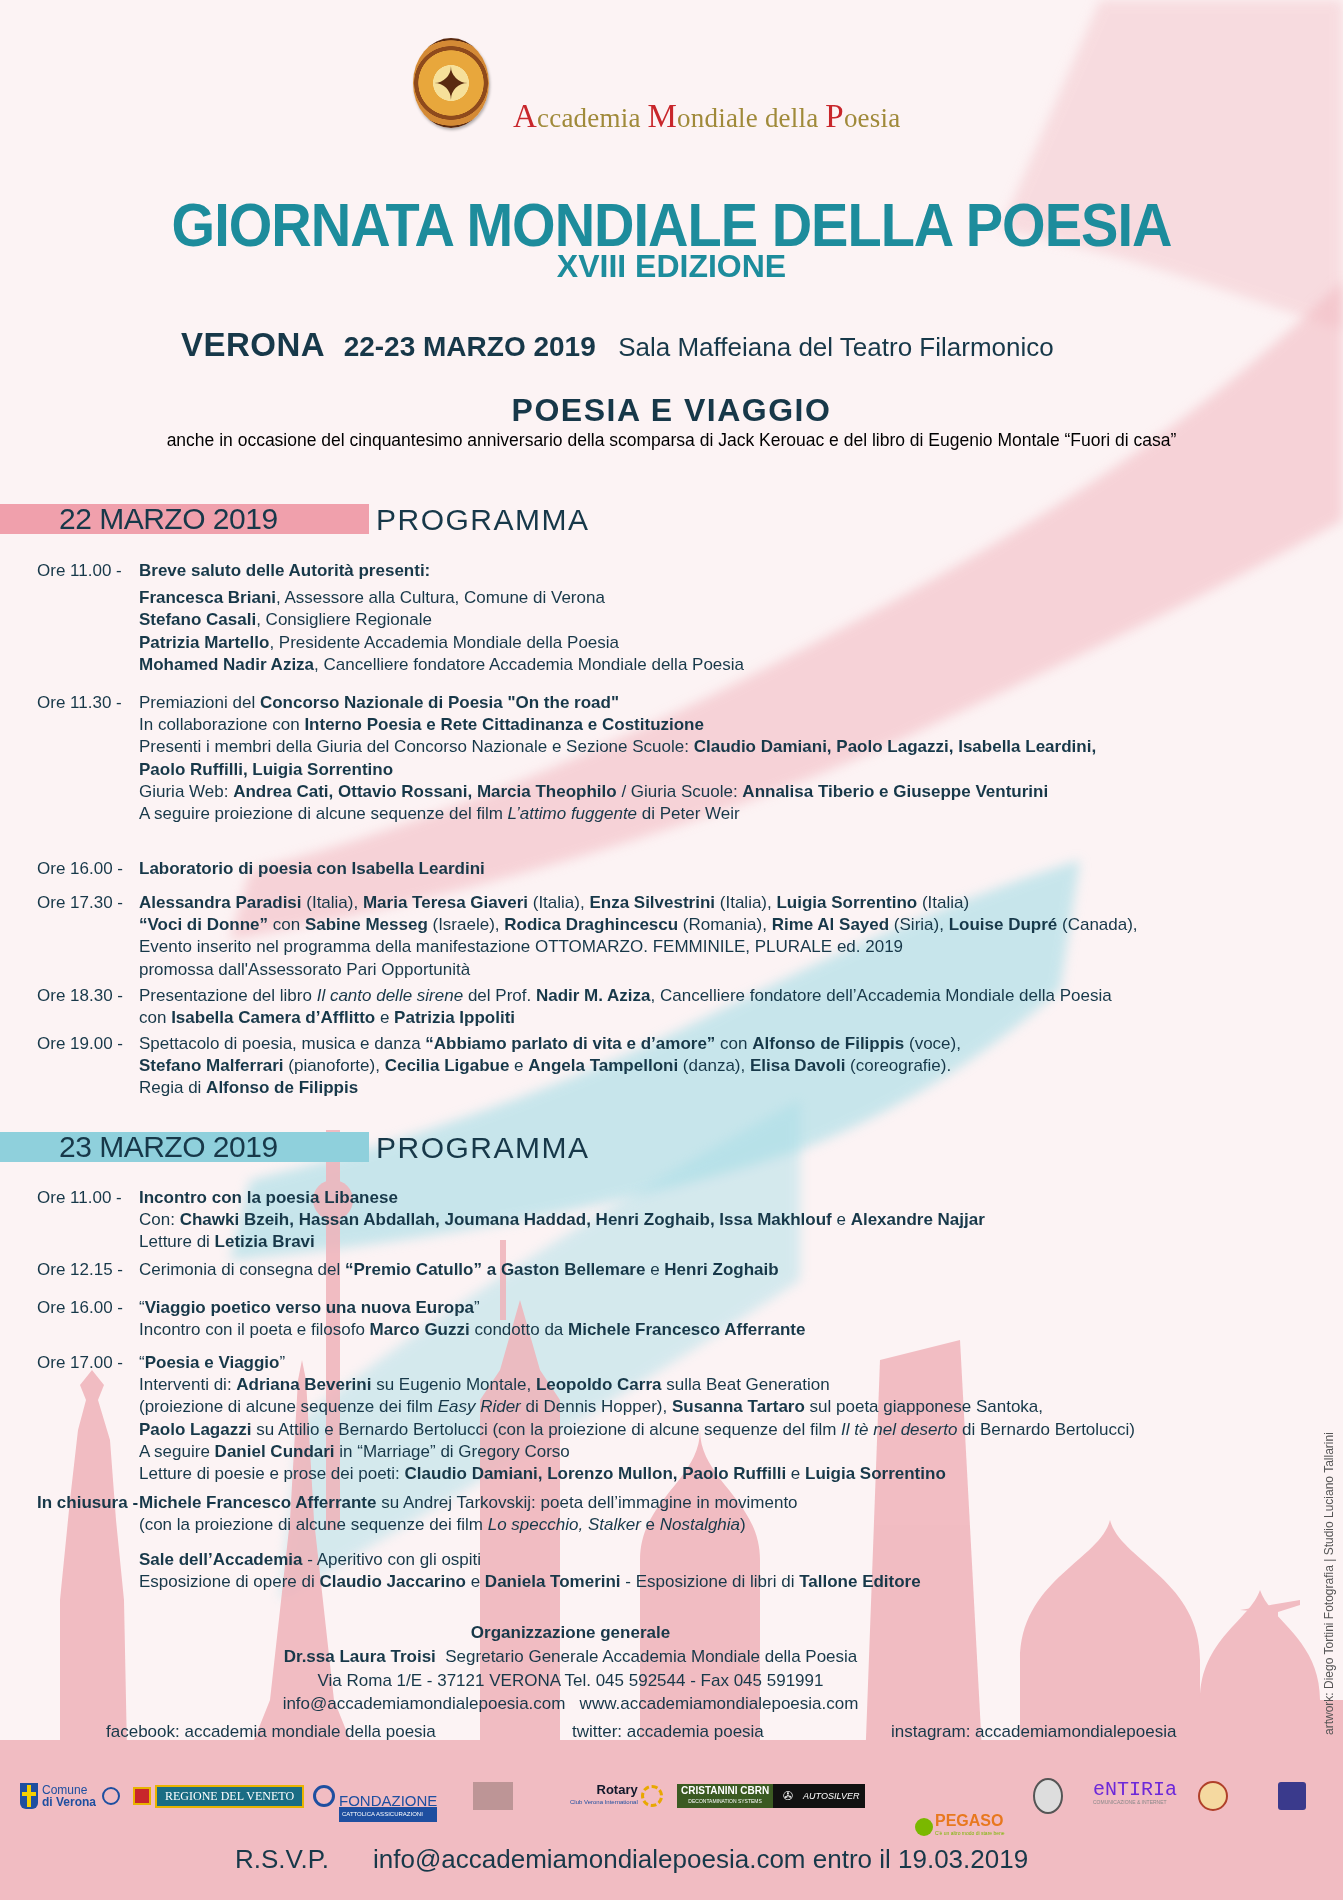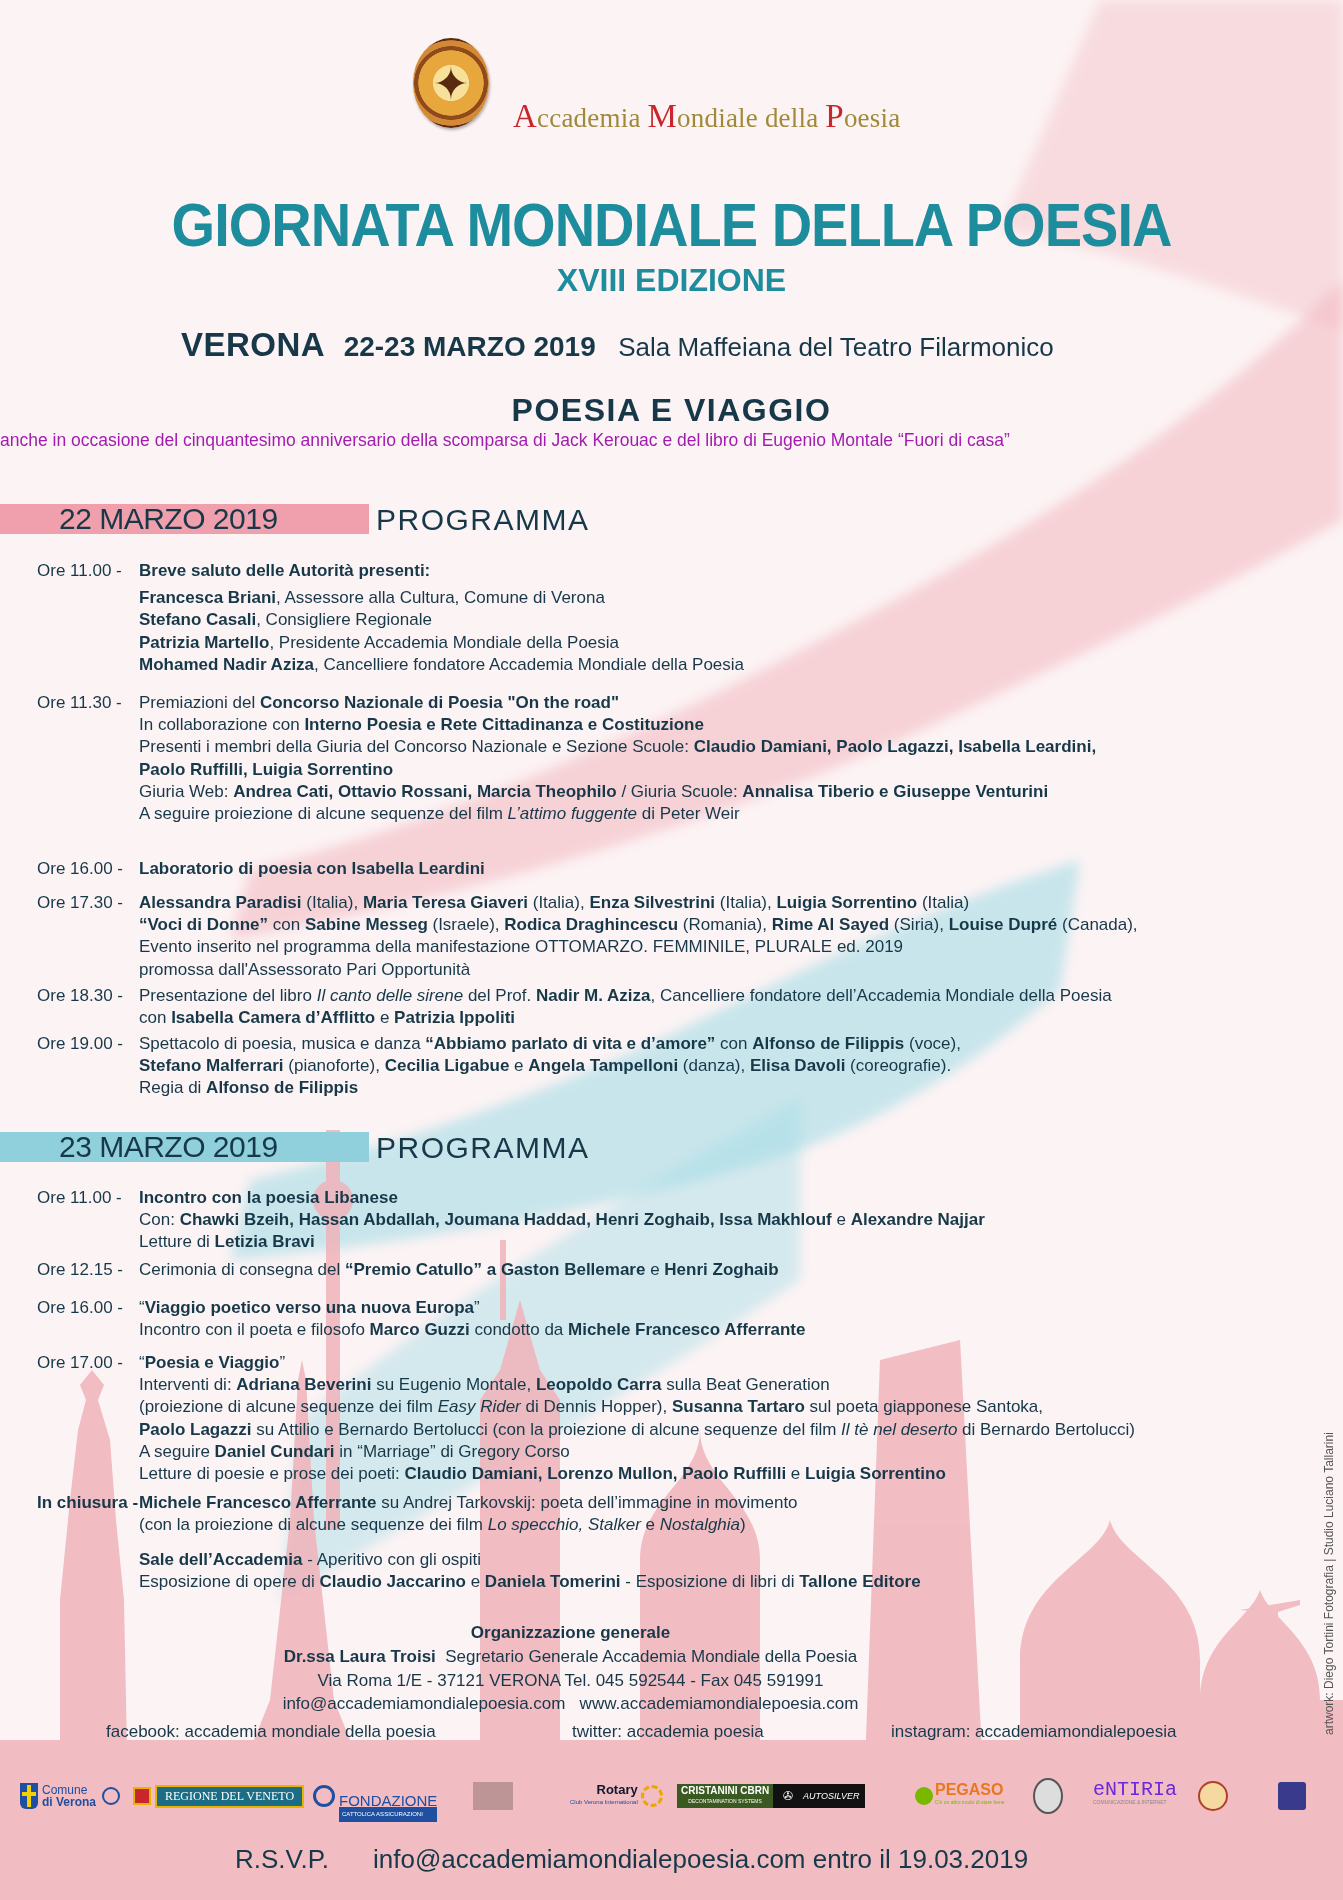--- a/index.html
+++ b/index.html
@@ -30,38 +30,38 @@
     font-size: 27px; color: #a08a3a; letter-spacing: 0.2px;
   }
   .academy-name .cap { color: #c8262b; font-size: 33px; }
 
   .main-title {
     position: absolute; left: 0; width: 1343px; top: 192px; text-align: center;
     font-family: "Liberation Sans", sans-serif; font-weight: bold;
     font-size: 56px; color: #1d8c9c; letter-spacing: -1px; transform: scaleY(1.08);
   }
   .edition {
-    position: absolute; left: 0; width: 1343px; top: 262px; text-align: center;
+    position: absolute; left: 0; width: 1343px; top: 248px; text-align: center;
     font-weight: bold; font-size: 32px; color: #1d8c9c; letter-spacing: 0px;
   }
   .venue-line {
     position: absolute; left: 181px; top: 326px; white-space: nowrap;
     color: #173849;
   }
   .venue-line .city { font-weight: bold; font-size: 33px; letter-spacing: 0.5px; }
   .venue-line .dates { font-weight: bold; font-size: 28px; margin-left: 14px; }
   .venue-line .hall { font-size: 26px; margin-left: 18px; }
 
   .theme-title {
     position: absolute; left: 0; width: 1343px; top: 392px; text-align: center;
     font-weight: bold; font-size: 32px; letter-spacing: 1.5px; color: #173849;
   }
   .theme-sub {
-    position: absolute; left: 0; width: 1343px; top: 430px; 
-    font-size: 17.5px; color: #a21caf;
+    position: absolute; left: 0; width: 1343px; top: 430px; text-align: center;
+    font-size: 17.5px; color: #000000;
   }
 
   
   .day-header { position: absolute; left: 0; height: 30px; width: 1343px; }
   .day-band {
     position: absolute; left: 0; top: 0; width: 369px; height: 30px;
   }
   .day-date {
     position: absolute; left: 59px; top: -2px; font-size: 30px; color: #173849; letter-spacing: -0.5px;
   }
@@ -317,21 +317,21 @@
         <div class="b" style="font-size:10px;">CRISTANINI CBRN</div>
         <div style="font-size:5px;">DECONTAMINATION SYSTEMS</div>
       </div>
     </div>
     <div class="logo-item" style="left:773px;">
       <div style="background:#111;color:#fff;padding:4px 10px;display:flex;align-items:center;width:92px;height:24px;">
         <span style="font-size:12px;">✇</span>
         <span class="i" style="margin-left:10px;font-size:9px;">AUTOSILVER</span>
       </div>
     </div>
-    <div class="logo-item" style="left:915px;">
+    <div class="logo-item" style="left:915px;margin-top:31px;">
       <div style="width:18px;height:18px;border-radius:50%;background:#7ab800;"></div>
       <div style="margin-left:2px;line-height:12px;">
         <div class="b" style="color:#e8781e;font-size:16px;">PEGASO</div>
         <div style="color:#7ab800;font-size:5px;">C'è un altro modo di stare bene</div>
       </div>
     </div>
     <div class="logo-item" style="left:1033px;">
       <div style="width:30px;height:36px;border:2px solid #555;border-radius:50%;background:#ddd;"></div>
     </div>
     <div class="logo-item" style="left:1093px;">

